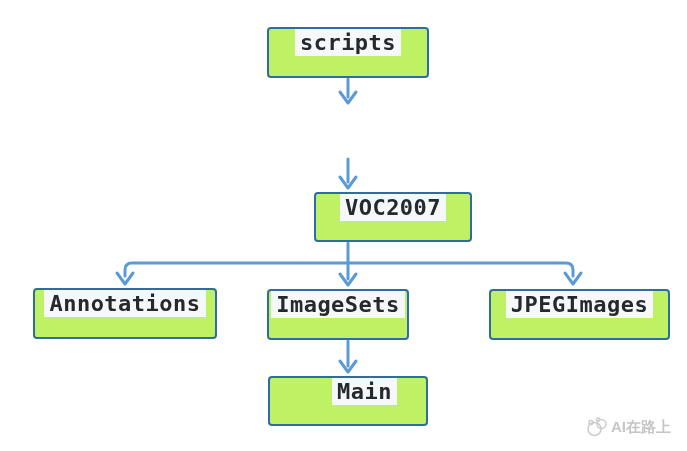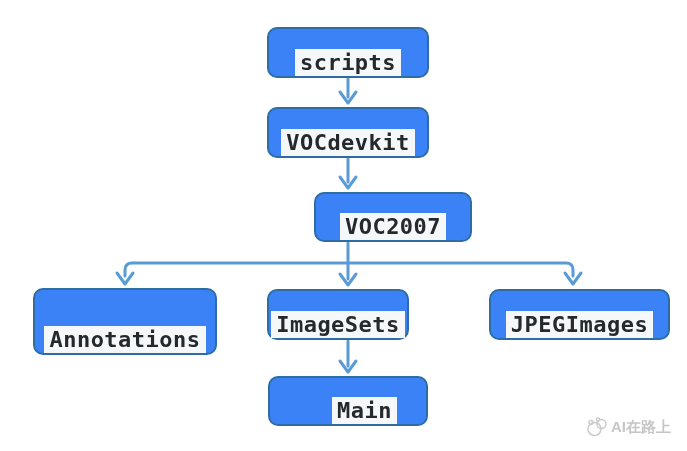--- a/index.html
+++ b/index.html
@@ -25,38 +25,38 @@
   }
   svg.connectors path{
     stroke:var(--arrow);
     fill:none;
     stroke-width:3;
     stroke-linecap:round;
     stroke-linejoin:round;
   }
   .node{
     position:absolute;
-    display:flex;align-items:flex-end;justify-content:center;
+    display:flex;align-items:flex-start;justify-content:center;
     border:2px solid var(--box-border);
-    border-radius:10px;
-    background:#3b82f6;
+    border-radius:4px;
+    background:#bef264;
   }
   .node .code{
     background:var(--code-bg);
     color:var(--text);
     font-weight:bold;
     font-size:22px;
     letter-spacing:0.5px;
     padding:1px 5px;
     white-space:nowrap;
   }
   #node-scripts     {left:267px;top:27px; width:162px;height:51px;}
   #node-vocdevkit   {left:267px;top:107px;width:162px;height:51px;}
   #node-voc2007     {left:270px;top:192px;width:158px;height:50px;margin-left:44px;}
-  #node-annotations {left:33px; top:288px;width:184px;height:67px;}
+  #node-annotations {left:33px; top:288px;width:184px;height:51px;}
   #node-imagesets   {left:267px;top:289px;width:142px;height:51px;}
   #node-jpegimages  {left:489px;top:289px;width:181px;height:51px;}
   #node-main        {left:268px;top:376px;width:160px;height:50px;padding-left:33px;}
   .watermark{
     position:absolute;
     right:16px;bottom:13px;
     display:flex;align-items:center;gap:2px;
     color:var(--watermark);
     font-family:"Liberation Sans","DejaVu Sans",sans-serif;
     font-size:15px;
@@ -99,23 +99,20 @@
     <g>
       <path d="M348,341 V366"></path>
       <path d="M340,361 L348,372 L356,361"></path>
     </g>
   </svg>
 
   <div class="node" id="node-scripts">
     <span class="code">scripts</span>
   </div>
 
-  <div class="node" id="node-vocdevkit">
-    <span class="code">VOCdevkit</span>
-  </div>
 
   <div class="node" id="node-voc2007">
     <span class="code">VOC2007</span>
   </div>
 
   <div class="node" id="node-annotations">
     <span class="code">Annotations</span>
   </div>
 
   <div class="node" id="node-imagesets">

